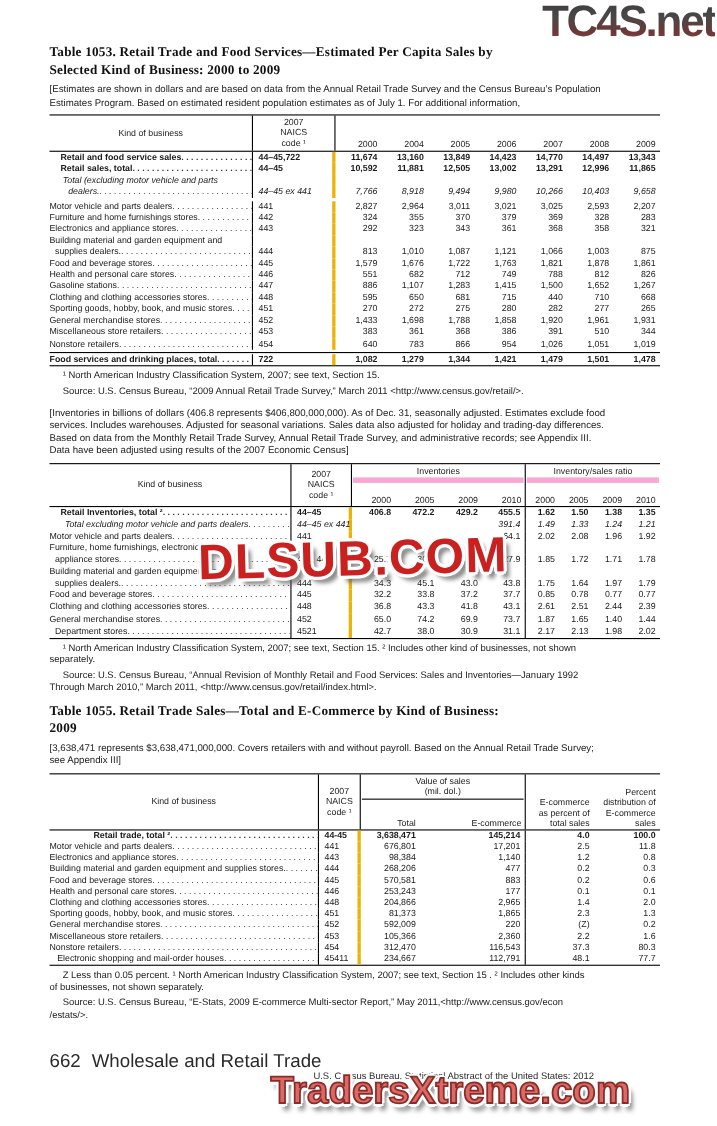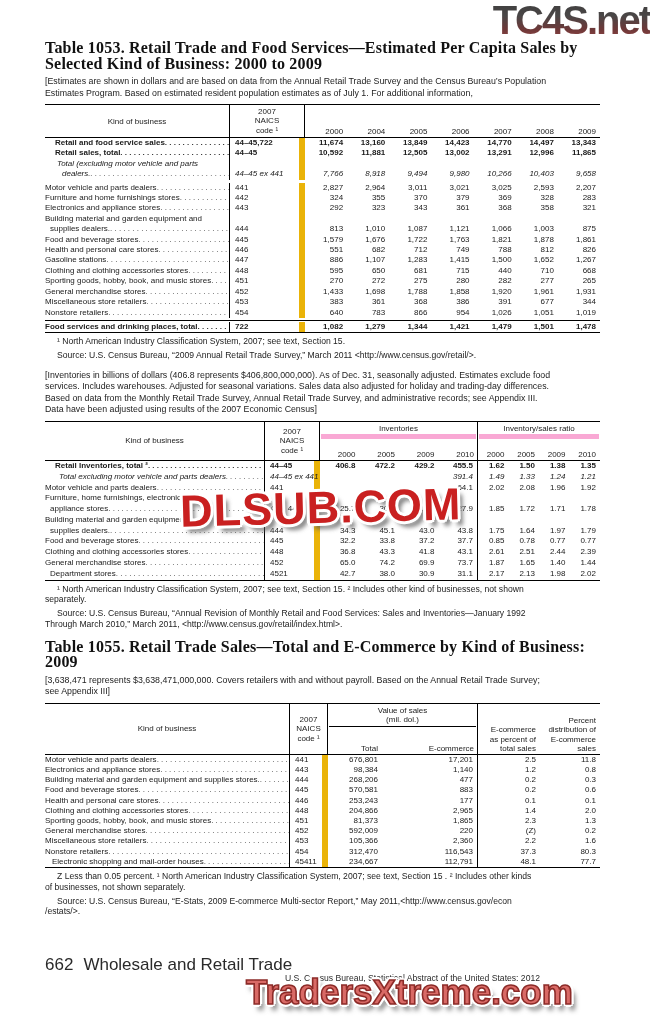--- a/index.html
+++ b/index.html
@@ -1,41 +1,41 @@
 <!DOCTYPE html>
 <html><head>
 <meta charset="utf-8">
 <style>
   html,body{margin:0;padding:0;background:#888;}
   .page{position:relative;width:652px;height:1024px;background:#ffffff;overflow:hidden;
         font-family:"Liberation Sans",sans-serif;color:#1a1a1a;}
   .content{position:absolute;left:45px;top:0;width:555px;}
 
   
-  .tbl-title{font-family:"Liberation Serif",serif;font-weight:bold;font-size:16px;
+  .tbl-title{font-family:"Liberation Serif",serif;font-weight:bold;font-size:12px;
              line-height:15.5px;letter-spacing:.2px;color:#111;}
   
   .note{font-size:8.8px;line-height:11.5px;margin-top:5px;color:#222;}
   
   .fn{font-size:8.6px;line-height:10.8px;margin-top:3px;color:#222;}
   .fn > div:first-child{padding-left:12px;}
 
   
   .tbl{border-top:1.4px solid #000;border-bottom:1.4px solid #000;margin-top:5px;font-size:8px;}
   .thead{border-bottom:1px solid #000;}
   .thead,.tr{display:grid;}
   .td,.th{min-width:0;}
   .th{font-size:8px;color:#222;}
   .kind{display:flex;align-items:center;justify-content:center;text-align:center;}
   .naics-h{display:flex;flex-direction:column;align-items:center;justify-content:center;line-height:9.5px;}
   .label-cell{display:flex;align-items:baseline;overflow:hidden;border-right:1px solid #000;}
   .lbl{white-space:nowrap;}
   .dots{flex:1;overflow:hidden;white-space:nowrap;color:#333;}
   .dots::after{content:" . . . . . . . . . . . . . . . . . . . . . . . . . . . . . . . . . . . . . . . . . . . . . . . .";}
-  .naics{border-right:6px solid #eab308;padding-left:5px;white-space:nowrap;}
+  .naics{border-right:3px solid #eab308;padding-left:5px;white-space:nowrap;}
   .num{text-align:right;padding-right:4px;white-space:nowrap;}
   .tr.b{font-weight:bold;}
   .tr.i{font-style:italic;}
   .tr.gap-before{margin-top:3px;}
   .tr.rule-above{border-top:1px solid #000;padding-top:1px;margin-top:2px;}
 
   
   .t1053 .tr,.t1053h{grid-template-columns:185px 75px repeat(7,1fr);}
   .t1053 .tr{line-height:10.4px;}
   .t1053h{height:32px;}
@@ -340,21 +340,21 @@
               <div class="td label-cell">
                 <span class="lbl" style="padding-left: 0px;">Miscellaneous store retailers</span>
                 <span class="dots"></span>
               </div>
               <div class="td naics">453</div>
               <div class="td num">383</div>
               <div class="td num">361</div>
               <div class="td num">368</div>
               <div class="td num">386</div>
               <div class="td num">391</div>
-              <div class="td num">677</div>
+              <div class="td num">510</div>
               <div class="td num">344</div>
             </div>
             <div class="tr">
               <div class="td label-cell">
                 <span class="lbl" style="padding-left: 0px;">Nonstore retailers</span>
                 <span class="dots"></span>
               </div>
               <div class="td naics">454</div>
               <div class="td num">640</div>
               <div class="td num">783</div>
@@ -637,20 +637,31 @@
             </div>
             <div class="pcol">
               <span>Percent</span>
               <span>distribution of</span>
               <span>E-commerce</span>
               <span>sales</span>
             </div>
           </div>
         </div>
         <div class="tbody">
+            <div class="tr b">
+              <div class="td label-cell">
+                <span class="lbl" style="padding-left: 40px;">Retail trade, total ²</span>
+                <span class="dots"></span>
+              </div>
+              <div class="td naics">44-45</div>
+              <div class="td num">3,638,471</div>
+              <div class="td num">145,214</div>
+              <div class="td num">4.0</div>
+              <div class="td num">100.0</div>
+            </div>
             <div class="tr">
               <div class="td label-cell">
                 <span class="lbl" style="padding-left: 0px;">Motor vehicle and parts dealers</span>
                 <span class="dots"></span>
               </div>
               <div class="td naics">441</div>
               <div class="td num">676,801</div>
               <div class="td num">17,201</div>
               <div class="td num">2.5</div>
               <div class="td num">11.8</div>

